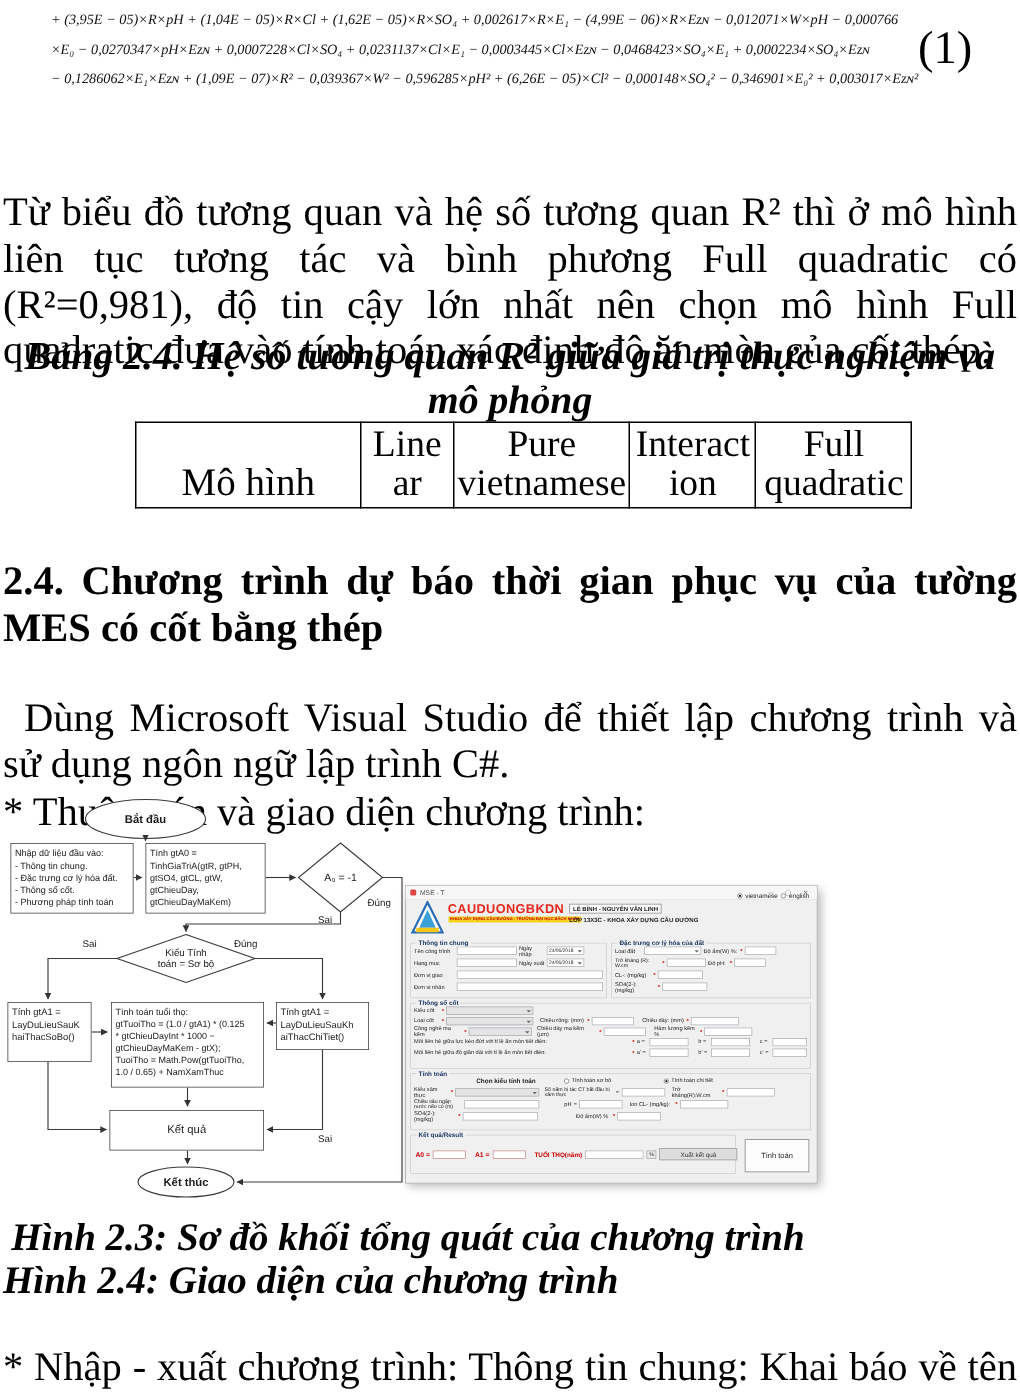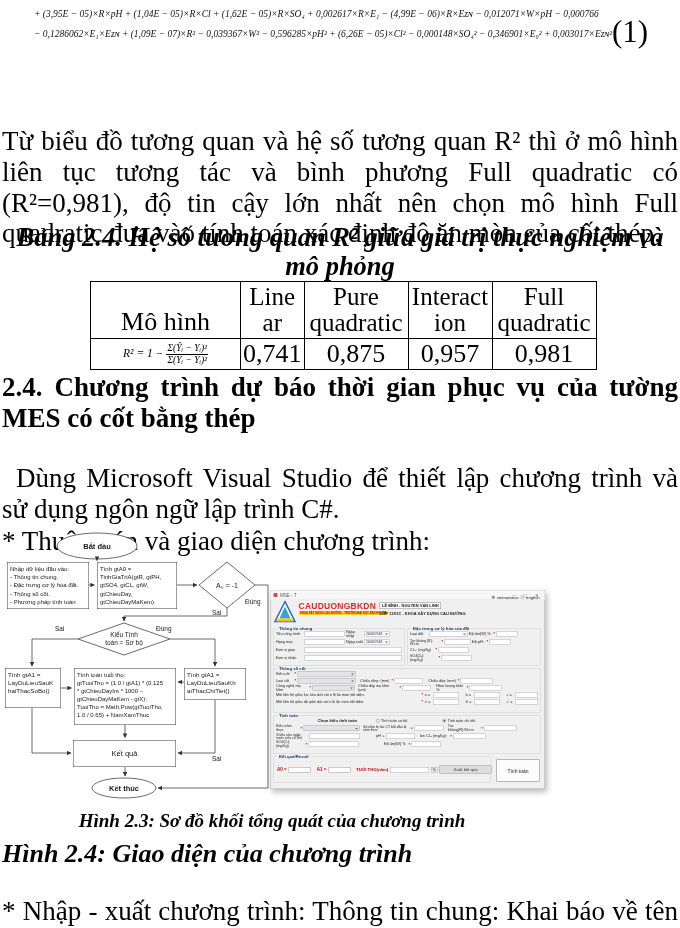--- a/index.html
+++ b/index.html
@@ -12,21 +12,21 @@
   #eq div{white-space:nowrap;overflow:visible}
   #eqno{left:612px;top:14px;font-size:31px}
   
   .para{left:2px;width:676px;font-size:27px;line-height:30.8px;text-align:justify}
   #para1{top:99px}
   #tcap{left:2px;top:223px;width:676px;font-weight:bold;font-style:italic;font-size:26.5px;
         line-height:28.5px;text-align:center}
   #h24{top:372px;font-weight:bold}
   #para2{top:436px;text-indent:14px}
   #para3{top:499px;text-align:left}
-  #cap23{left:0;top:810px;width:544px;text-align:center;font-weight:bold;font-style:italic;font-size:19px}
+  #cap23{left:0;top:810px;width:544px;text-align:center;font-weight:bold;font-style:italic;font-size:26px}
   #cap24{left:2px;top:839px;font-weight:bold;font-style:italic;font-size:26px}
   #para4{top:869px}
   
   #tbl{position:absolute;left:90px;top:281px;border-collapse:collapse;table-layout:fixed}
   #tbl td{border:1.6px solid #000;padding:0 2px;overflow:hidden}
   #tbl .hc{font-size:25px;line-height:26px;text-align:center;white-space:pre-line;vertical-align:middle;height:56px}
   #tbl .rh{vertical-align:bottom;text-align:center;font-size:26px;padding-bottom:1px}
   #tbl .vc{font-size:26px;text-align:center;height:30px}
   .fcell{font-style:italic;font-size:11.5px;text-align:center}
   .frac{display:inline-flex;flex-direction:column;vertical-align:middle;margin-left:3px;
@@ -82,20 +82,21 @@
   #btn-calc{position:absolute;left:452px;top:338px;width:84px;height:42px;background:#fcfcfc;
        border:1px solid #7a7a7a;font-size:10px;display:flex;align-items:center;justify-content:center}
   .pctbox{width:13px;height:11px;background:#e7e7e7;border:1px solid #aaa;font-size:7px;
        display:flex;align-items:center;justify-content:center;box-sizing:border-box;flex:none}
 </style>
 </head>
 <body>
 
 <div id="eq" class="abs">
   <div>+ (3,95E − 05)×R×pH + (1,04E − 05)×R×Cl + (1,62E − 05)×R×SO₄ + 0,002617×R×E₁ − (4,99E − 06)×R×Eᴢɴ − 0,012071×W×pH − 0,000766</div>
+  <div>×E₀ − 0,0270347×pH×Eᴢɴ + 0,0007228×Cl×SO₄ + 0,0231137×Cl×E₁ − 0,0003445×Cl×Eᴢɴ − 0,0468423×SO₄×E₁ + 0,0002234×SO₄×Eᴢɴ</div>
   <div>− 0,1286062×E₁×Eᴢɴ + (1,09E − 07)×R² − 0,039367×W² − 0,596285×pH² + (6,26E − 05)×Cl² − 0,000148×SO₄² − 0,346901×E₀² + 0,003017×Eᴢɴ²</div>
 </div>
 <div id="eqno" class="abs">(1)</div>
 
 <p id="para1" class="abs para">Từ biểu đồ tương quan và hệ số tương quan R² thì ở mô hình liên tục tương tác và bình phương Full quadratic có (R²=0,981), độ tin cậy lớn nhất nên chọn mô hình Full quadratic đưa vào tính toán xác định độ ăn mòn của cốt thép.</p>
 <div id="tcap" class="abs">Bảng 2.4. Hệ số tương quan R² giữa giá trị thực nghiệm và mô phỏng</div>
 
 <table id="tbl">
   <colgroup>
       <col style="width:150px">
@@ -103,37 +104,25 @@
       <col style="width:104px">
       <col style="width:84px">
       <col style="width:104px">
     </colgroup>
   <tbody>
       <tr>
     <td class="rh">Mô hình</td>
     <td class="hc">Line
 ar</td>
     <td class="hc">Pure
-quadratic</td>
+vietnamese</td>
     <td class="hc">Interact
 ion</td>
     <td class="hc">Full
 quadratic</td>
-  </tr>
-  <tr>
-    <td class="fcell">
-      <span>R² = 1 −</span><span class="frac">
-            <span class="fn">Σ(Ŷᵢ − Yᵢ)²</span>
-            <span>Σ(Ȳᵢ − Yᵢ)²</span>
-          </span>
-    </td>
-    <td class="vc">0,741</td>
-    <td class="vc">0,875</td>
-    <td class="vc">0,957</td>
-    <td class="vc">0,981</td>
   </tr>
 </tbody>
   </table>
 
 <div id="h24" class="abs para">2.4. Chương trình dự báo thời gian phục vụ của tường MES có cốt bằng thép</div>
 <p id="para2" class="abs para">Dùng Microsoft Visual Studio để thiết lập chương trình và sử dụng ngôn ngữ lập trình C#.</p>
 <p id="para3" class="abs para">* Thuật toán và giao diện chương trình:</p>
 
 <div id="figs" class="abs">
 

